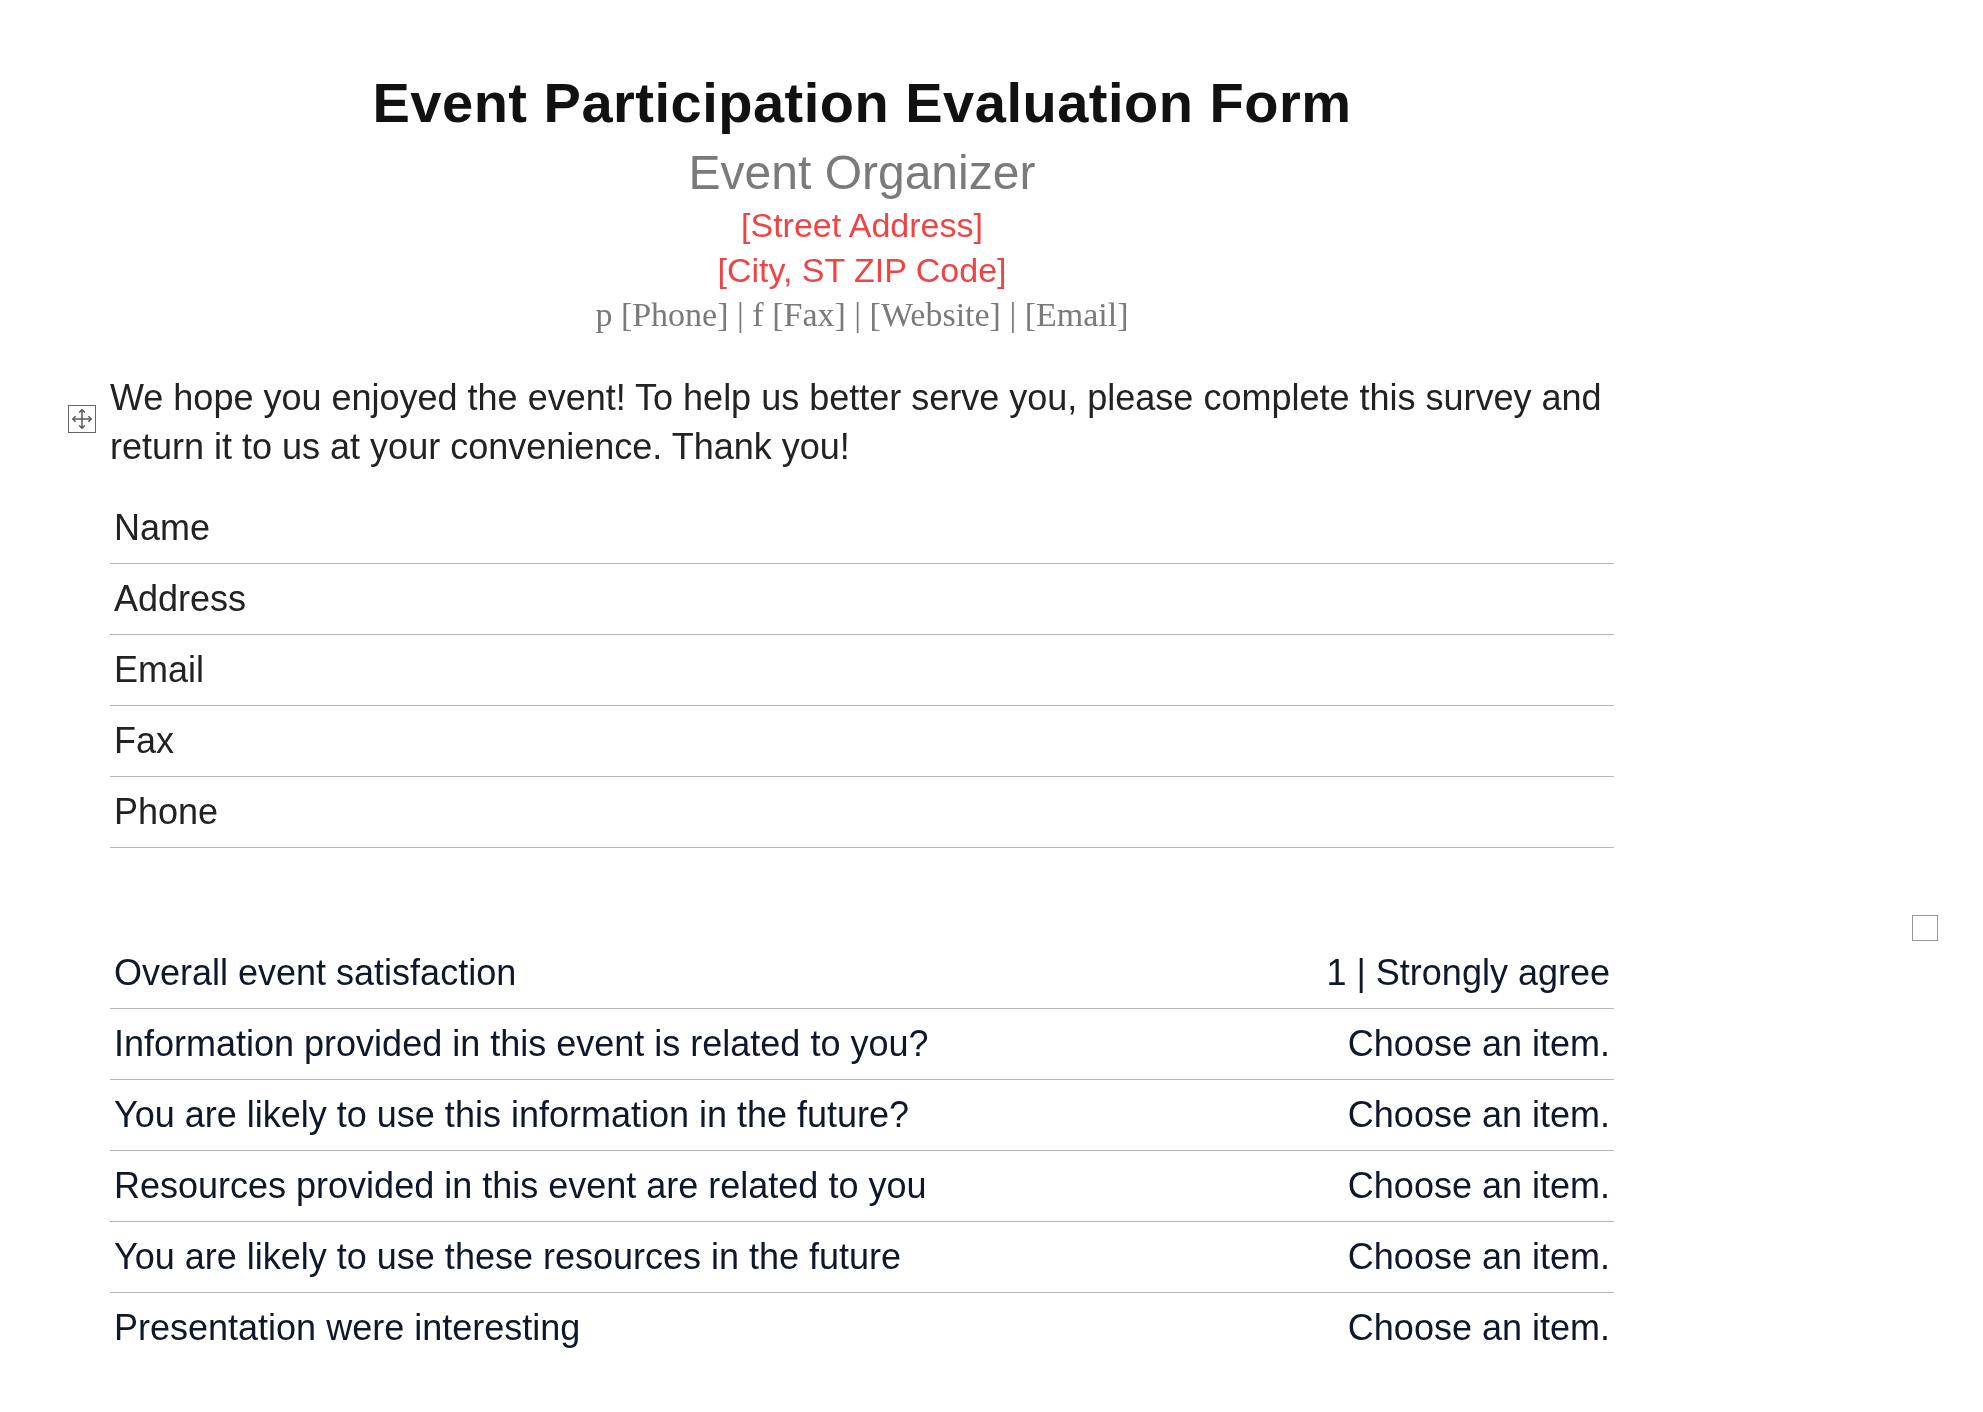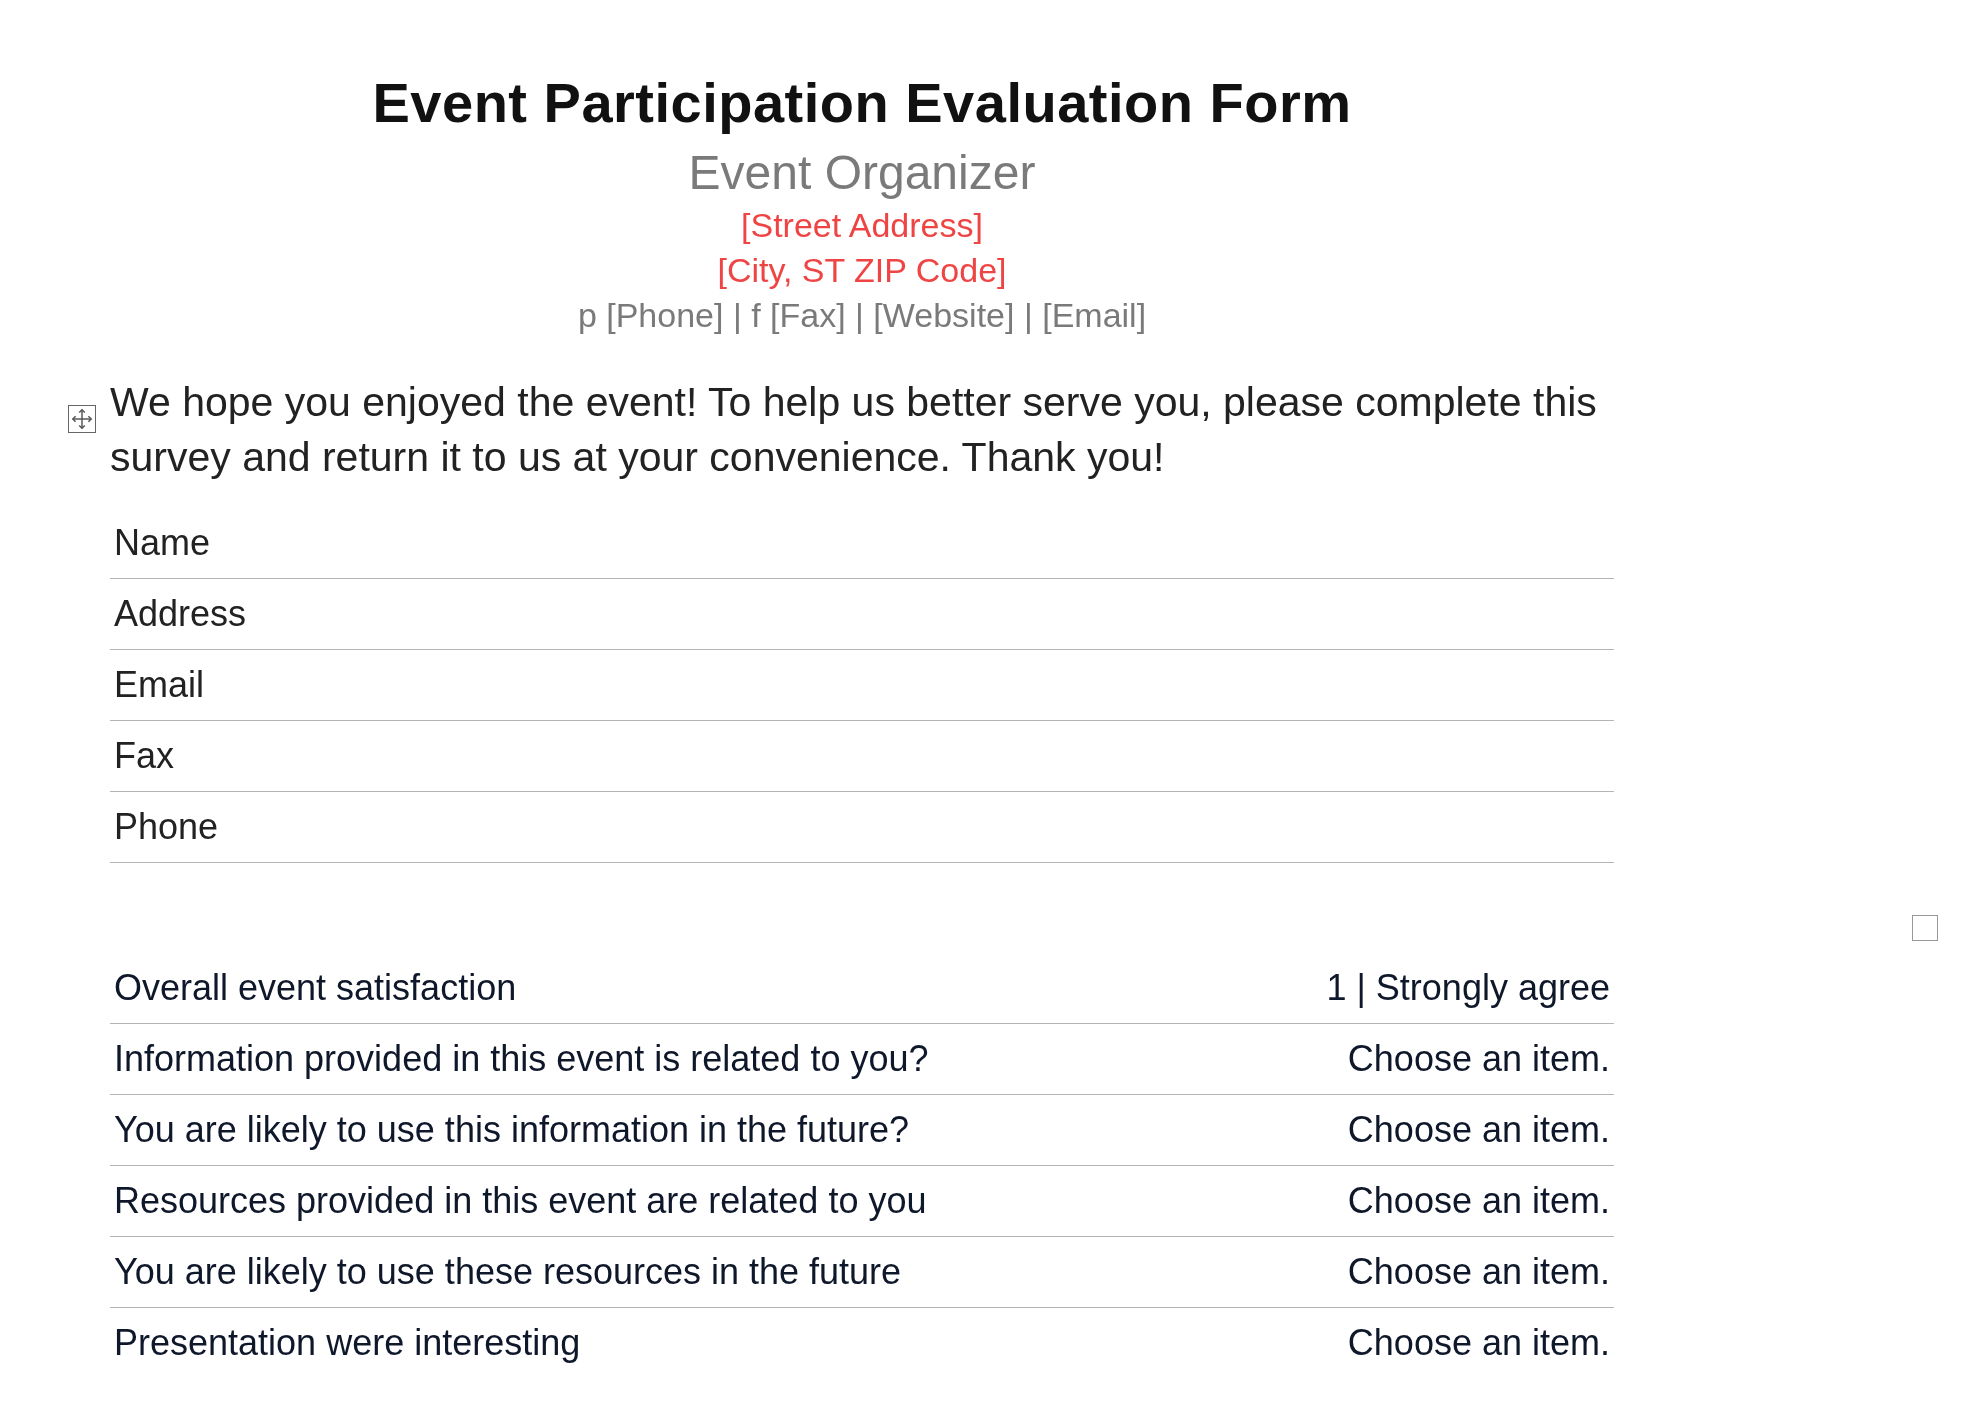--- a/index.html
+++ b/index.html
@@ -35,23 +35,24 @@
     font-size: 34px;
     color: #ef4444;
     margin-top: 6px;
     font-weight: 400;
   }
   .contact {
     font-size: 34px;
     color: #7a7a7a;
     margin-top: 6px;
     font-weight: 400;
+    font-family: Liberation Serif, serif;
   }
   .intro {
-    font-size: 41px;
+    font-size: 36px;
     color: #222;
     margin-top: 40px;
     line-height: 1.35;
     text-align: left;
   }
   .move-handle {
     position: absolute;
     left: 68px;
     top: 405px;
     width: 28px;

